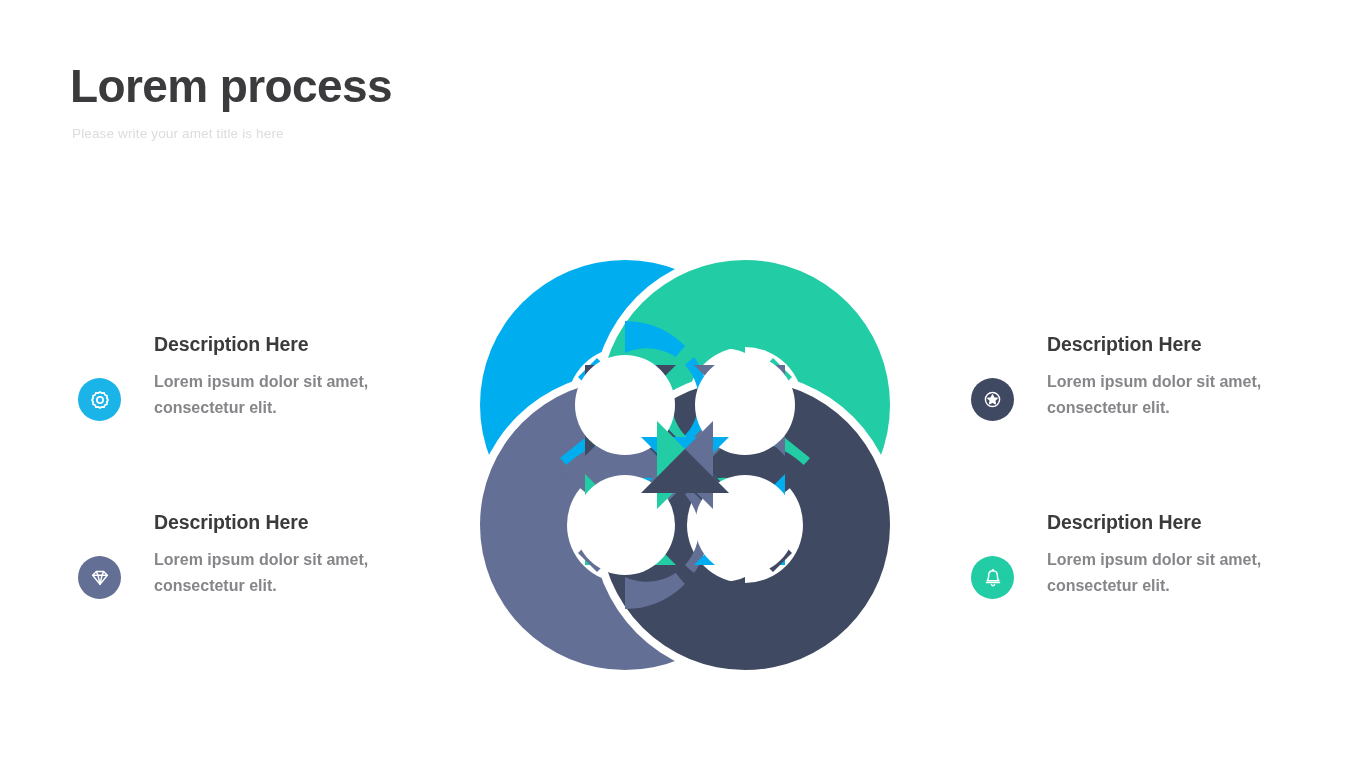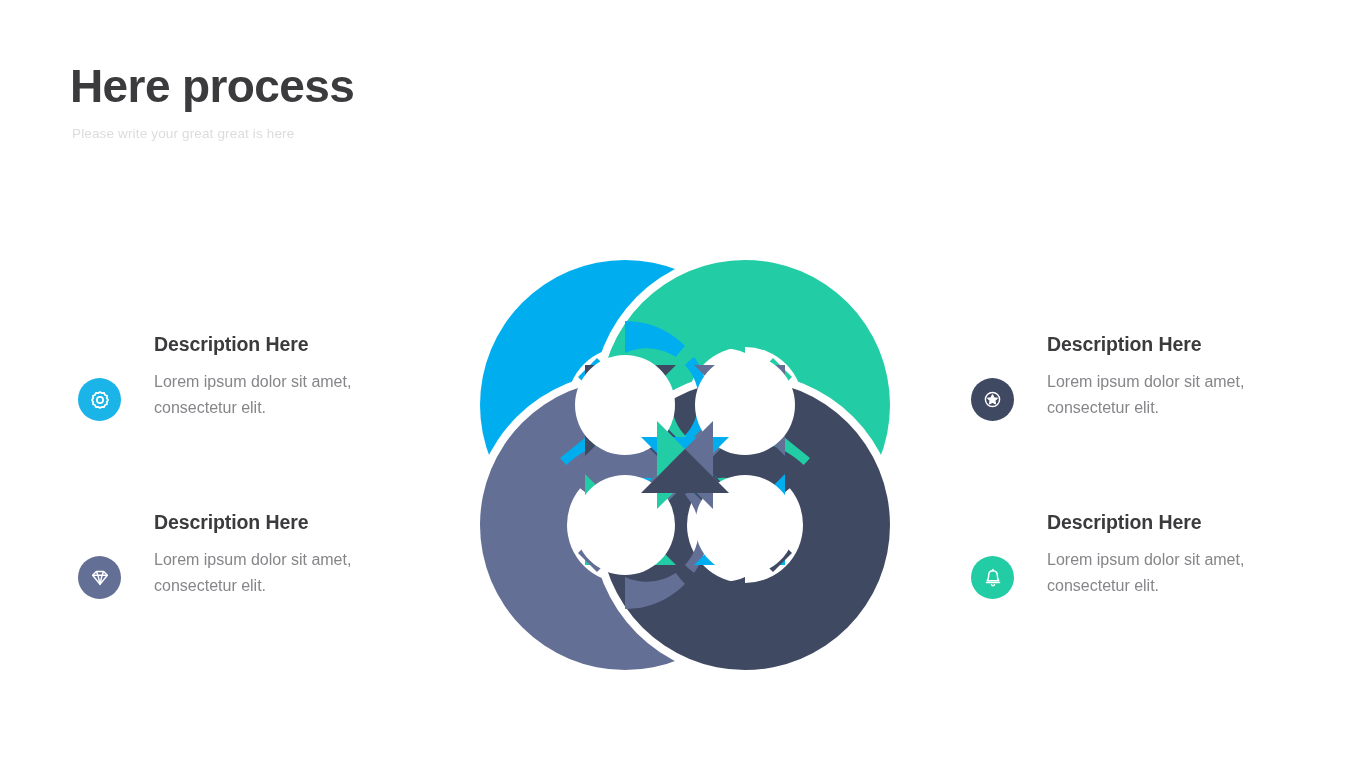--- a/index.html
+++ b/index.html
@@ -80,21 +80,21 @@
     font-size: 19.5px;
     font-weight: 700;
     color: #3b3b3d;
     line-height: 1.1;
     margin: 0;
     letter-spacing: -0.1px;
     white-space: nowrap;
   }
   .feature-text {
     font-size: 16px;
-    font-weight: 400;
+    font-weight: 700;
     color: #86868a;
     line-height: 1.62;
     margin: 14px 0 0 0;
     max-width: 250px;
   }
 
   
   .diagram {
     position: absolute;
     left: 455px;
@@ -103,22 +103,22 @@
     height: 460px;
   }
   .diagram svg { display: block; width: 100%; height: 100%; }
 </style>
 </head>
 <body>
 
 <div class="slide">
 
   <div class="header">
-    <h1 class="page-title">Here process</h1>
-    <p class="page-subtitle">Please write your great great is here</p>
+    <h1 class="page-title">Lorem process</h1>
+    <p class="page-subtitle">Please write your amet title is here</p>
   </div>
 
   <div class="diagram">
     <svg viewBox="0 0 460 460" xmlns="http://www.w3.org/2000/svg">
       <defs>
 
         <mask id="m-tl" maskUnits="userSpaceOnUse" x="0" y="0" width="460" height="460">
           <rect x="0" y="0" width="460" height="460" fill="#fff"></rect>
 
           <circle cx="170" cy="170" r="58" fill="#000"></circle>

